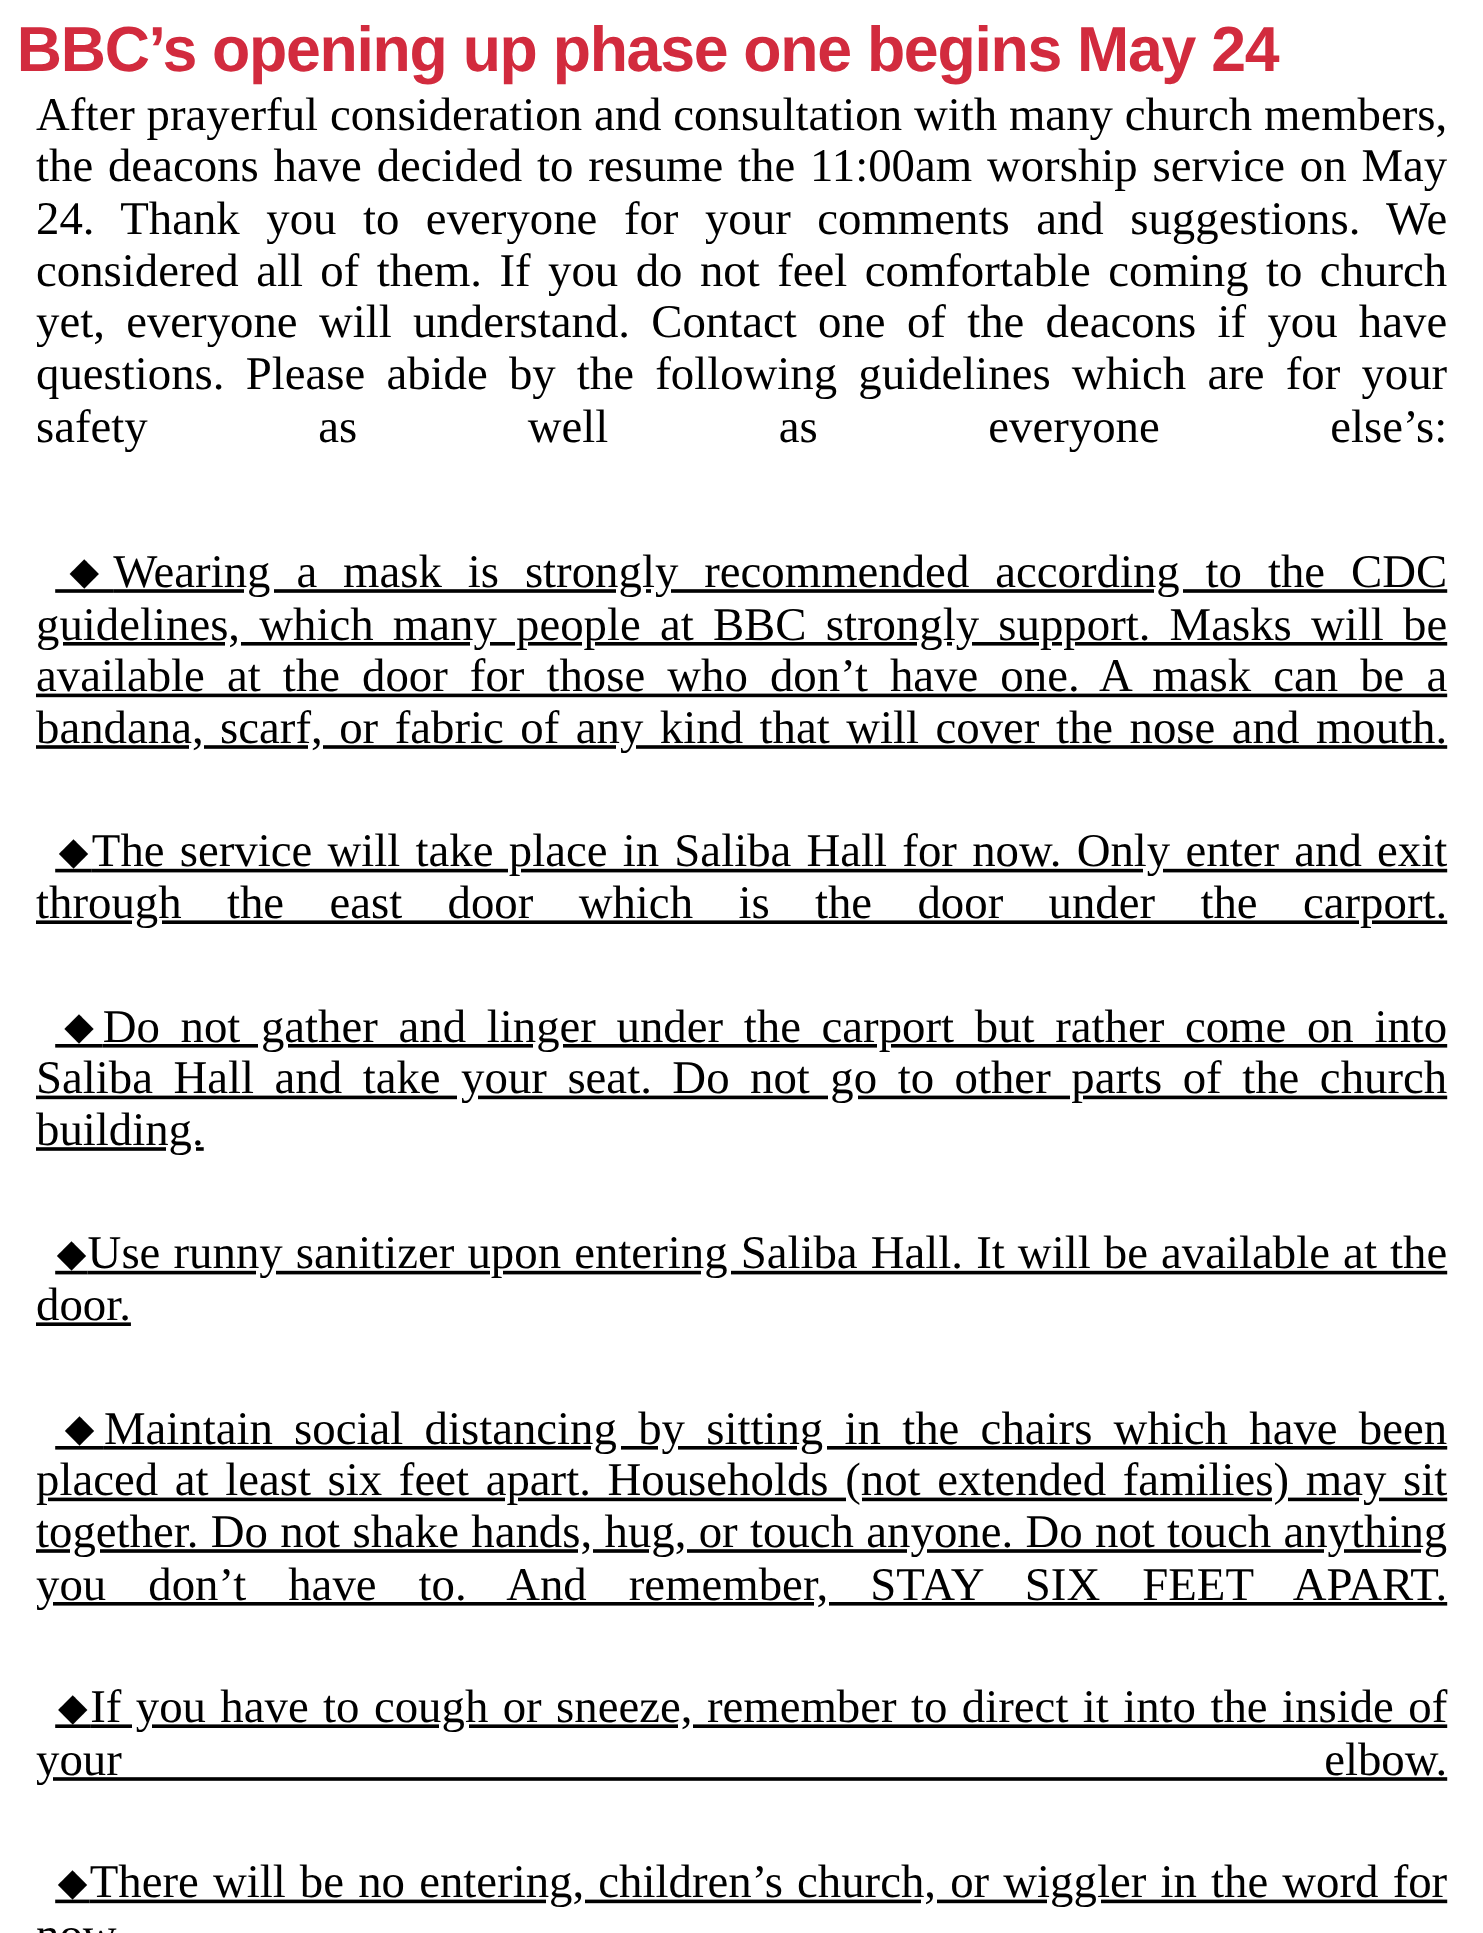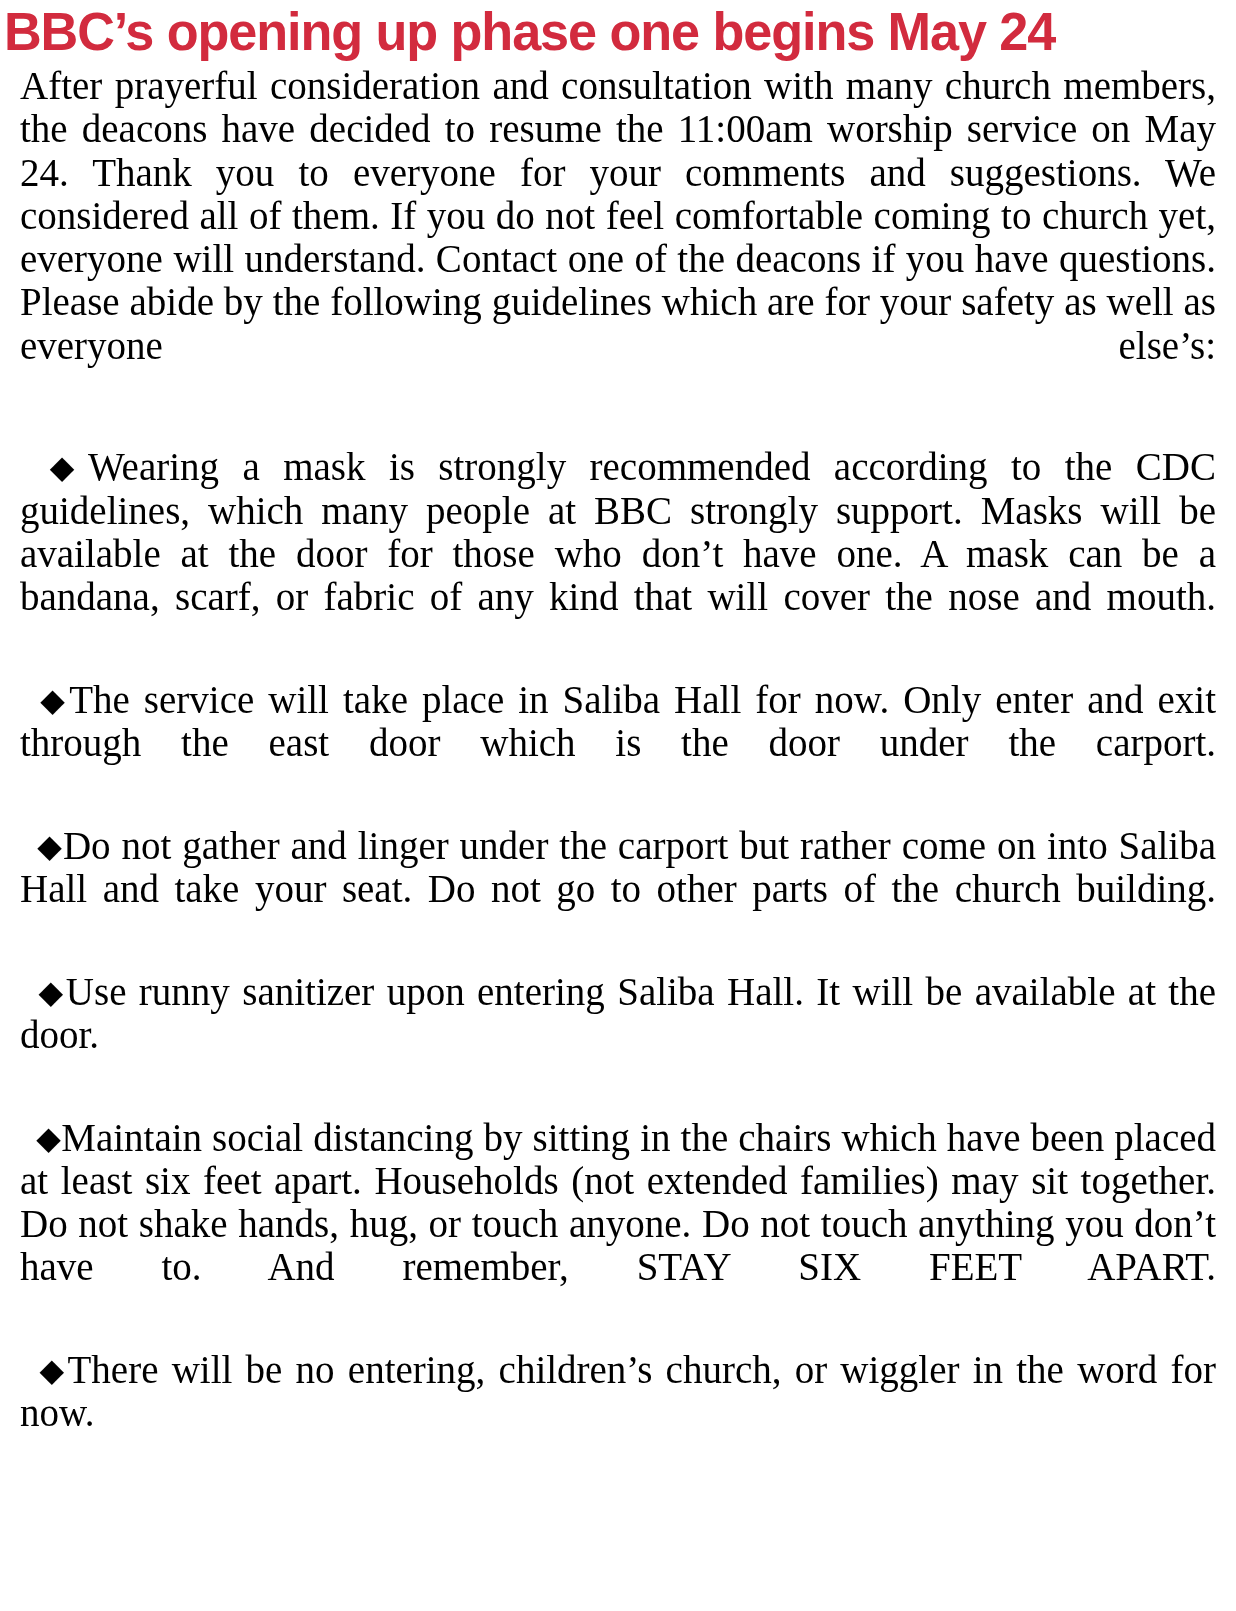--- a/index.html
+++ b/index.html
@@ -13,21 +13,21 @@
     overflow: hidden;
     font-family: "Liberation Serif", "DejaVu Serif", serif;
     color: #000000;
   }
 
   #doc {
     width: 1236px;
     height: 1611px;
     position: relative;
     box-sizing: border-box;
-    padding: 4px;
+    padding: 14px;
     overflow: hidden;
   }
 
   
   .headline {
     font-family: "Liberation Sans", "DejaVu Sans", sans-serif;
     font-weight: bold;
     font-size: 53px;
     line-height: 56px;
     letter-spacing: -1.1px;
@@ -62,20 +62,21 @@
 
   .gap {
     height: 19px;
   }
 
   .bullet-first {
     margin-top: 0;
   }
   .bullet {
     margin-top: 0;
+    text-decoration: underline;
   }
 
   .dia {
     font-family: "DejaVu Sans", "Liberation Sans", sans-serif;
     font-size: 32px;
     line-height: 0;
     position: relative;
     top: -2px;
   }
   .indent {
@@ -102,17 +103,18 @@
   <p class="block bullet"><span class="indent"></span><span class="dia">◆</span><span>Wearing a mask is strongly recommended according to the CDC guidelines, which many people at BBC strongly support.  Masks will be available at the door for those who don’t have one.  A mask can be a bandana, scarf, or fabric of any kind that will cover the nose and mouth.</span></p>
 
   <p class="block bullet"><span class="indent"></span><span class="dia">◆</span><span>The service will take place in Saliba Hall for now.  Only enter and exit through the east door which is the door under the carport.</span></p>
 
   <p class="block bullet"><span class="indent"></span><span class="dia">◆</span><span>Do not gather and linger under the carport but rather come on into Saliba Hall and take your seat.  Do not go to other parts of the church building.</span></p>
 
   <p class="block bullet"><span class="indent"></span><span class="dia">◆</span><span>Use runny sanitizer upon entering Saliba Hall. It will be available at the door.</span></p>
 
   <p class="block bullet"><span class="indent"></span><span class="dia">◆</span><span>Maintain social distancing by sitting in the chairs which have been placed at least six feet apart.  Households (not extended families) may sit together. Do not shake hands, hug, or touch anyone. Do not touch anything you don’t have to.  And remember, STAY SIX FEET APART.</span></p>
 
+  <p class="block bullet"><span class="indent"></span><span class="dia">◆</span><span>If you have to cough or sneeze, remember to direct it into the inside of your elbow.</span></p>
 
 
   <p class="block bullet"><span class="indent"></span><span class="dia">◆</span><span>There will be no entering, children’s church, or wiggler in the word for now.</span></p>
 
 </div>
 
 </body></html>

